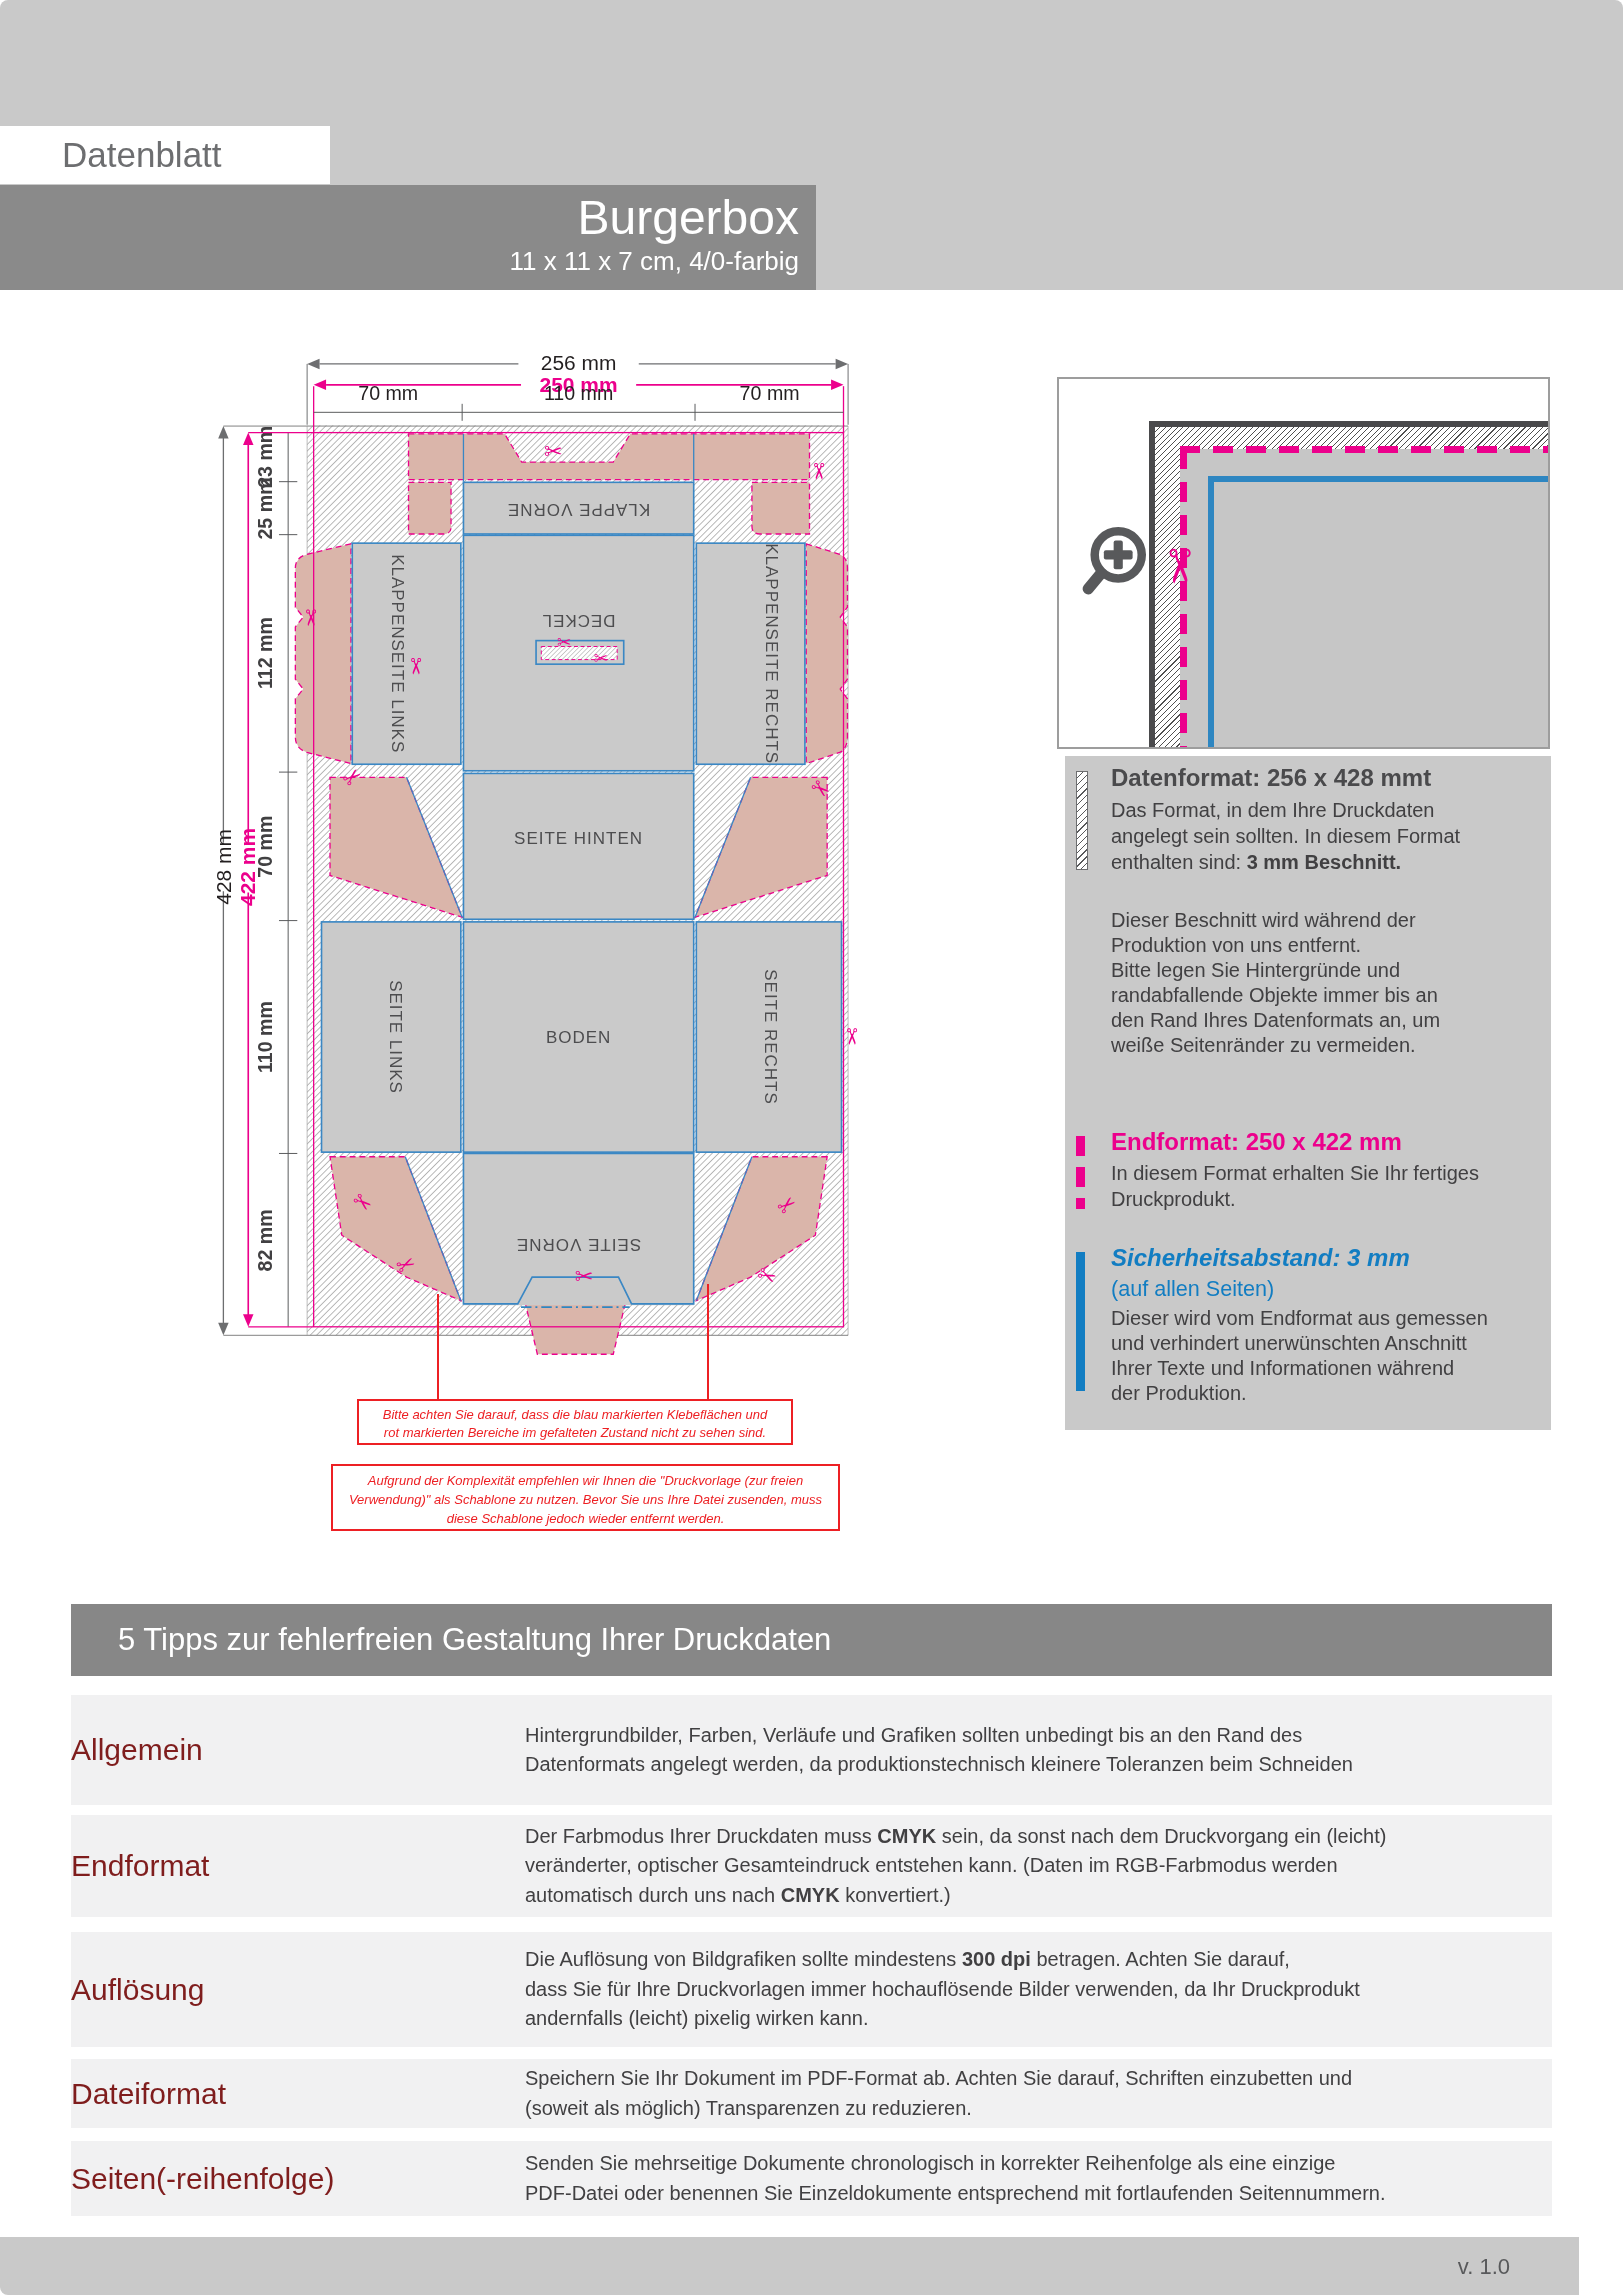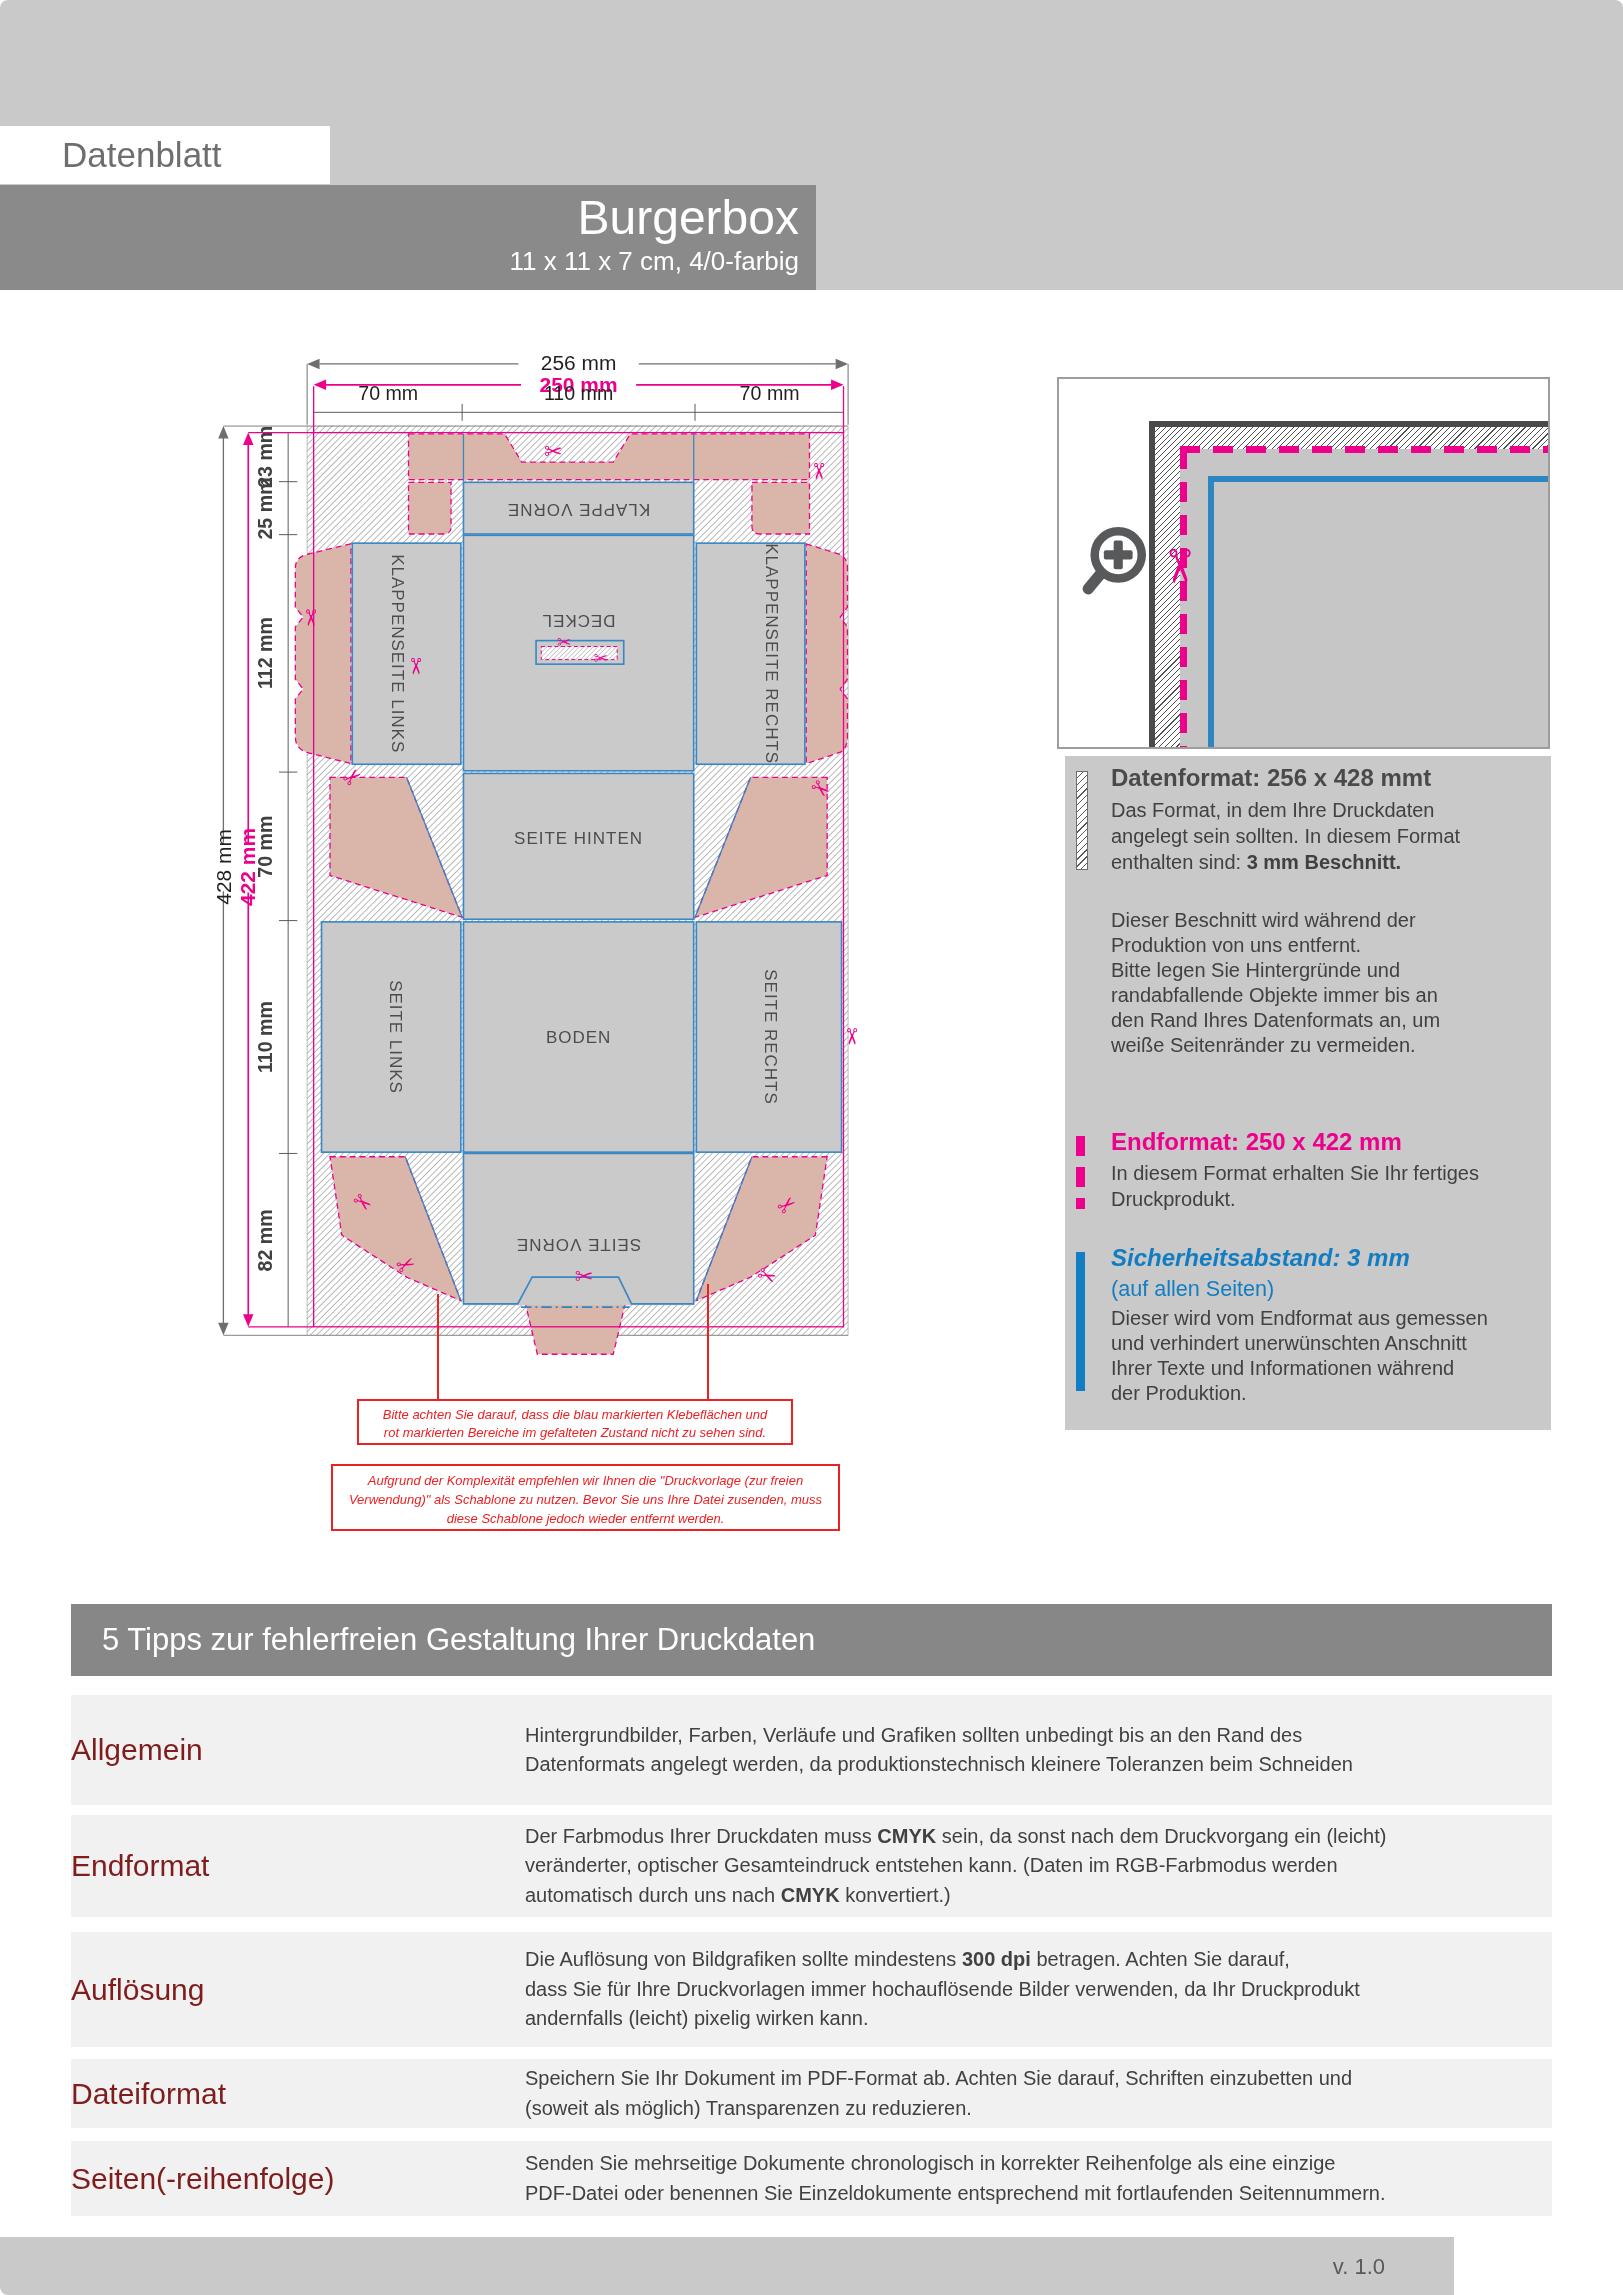--- a/index.html
+++ b/index.html
@@ -51,28 +51,28 @@
   .sa-icon{left:11px;top:496px;width:8.5px;height:139px;background:#127dc2;}
   .h-df{font-size:24px;font-weight:bold;color:#4a4a4c;white-space:nowrap;}
   .h-ef{font-size:24px;font-weight:bold;color:#ec008c;white-space:nowrap;}
   .h-sa{font-size:24px;font-weight:bold;color:#127dc2;white-space:nowrap;font-style:italic;}
   .sub-sa{font-size:21.6px;color:#127dc2;}
   .p31 div{font-size:20px;line-height:26px;color:#414042;white-space:nowrap;}
   .p31b div{font-size:20px;line-height:25px;color:#414042;white-space:nowrap;}
 
   
   .tips-band{left:71px;top:1604px;width:1481px;height:72px;background:#878787;}
-  .tips-band span{display:block;padding-left:31px;line-height:72px;font-size:31px;color:#ffffff;}
+  .tips-band span{display:block;padding-left:47px;line-height:72px;font-size:31px;color:#ffffff;}
   .tip-row{left:71px;width:1481px;background:#f1f1f2;display:flex;box-sizing:border-box;}
   .tip-label{width:454px;box-sizing:border-box;display:flex;align-items:center;font-size:30px;color:#7f1d1d;}
   .tip-body{flex:1;display:flex;flex-direction:column;justify-content:center;}
   .tip-body div{font-size:20px;line-height:29.4px;color:#414042;white-space:nowrap;}
 
   
-  .footer{left:0;top:2237px;width:1454px;height:59px;background:#c9c9c9;box-sizing:border-box;text-align:right;padding-right:69px;}
+  .footer{left:0;top:2237px;width:1579px;height:59px;background:#c9c9c9;box-sizing:border-box;text-align:right;padding-right:69px;}
   .footer span{line-height:59px;font-size:22px;color:#58595b;}
 </style>
 </head>
 <body>
 
 <div class="page">
 
   <div class="abs top-block"></div>
   <div class="abs datenblatt-box">
     <span>Datenblatt</span>

